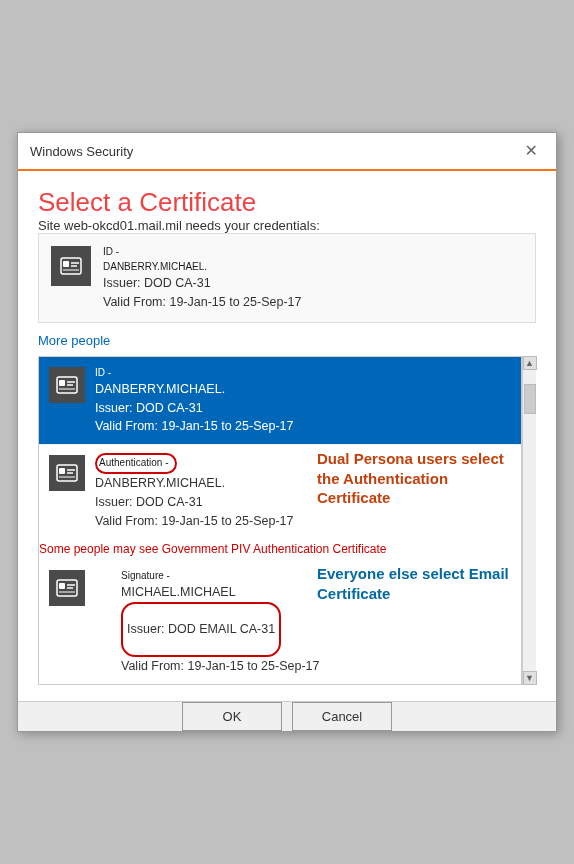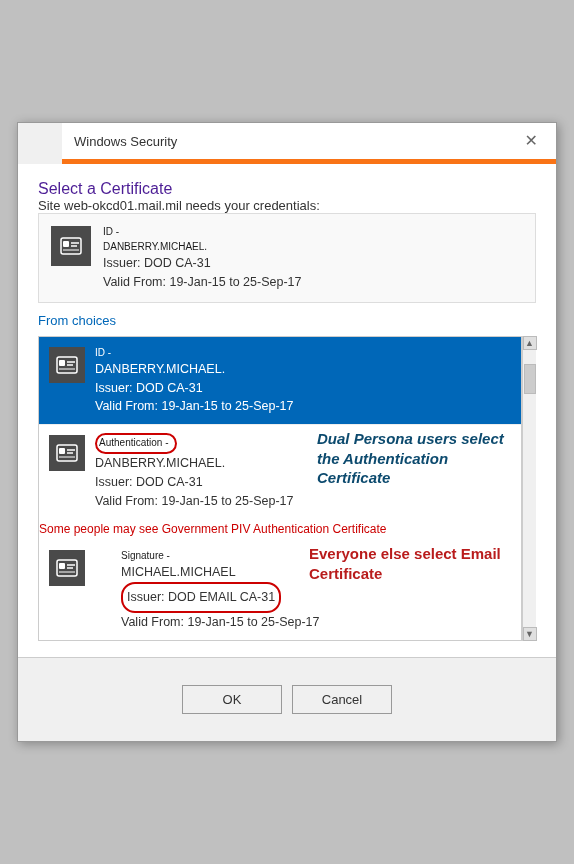--- a/index.html
+++ b/index.html
@@ -19,45 +19,44 @@
       box-shadow: 2px 2px 10px rgba(0,0,0,0.3);
       display: flex;
       flex-direction: column;
     }
     .title-bar {
       background: #ffffff;
       display: flex;
       justify-content: space-between;
       align-items: center;
       padding: 8px 12px;
-      border-bottom: 5px solid #f97316;
-      margin-left: 44px;
+      border-bottom: 2px solid #f97316;
     }
     .title-bar-text {
       font-size: 13px;
       color: #333;
     }
     .close-btn {
       background: none;
       border: none;
       cursor: pointer;
       font-size: 16px;
       color: #666;
       padding: 2px 6px;
       line-height: 1;
     }
     .dialog-body {
       padding: 16px 20px;
       background: #ffffff;
       flex: 1;
     }
     .dialog-title {
-      font-size: 16px;
+      font-size: 26px;
       font-weight: 300;
-      color: #4c1d95;
+      color: #ef4444;
     }
     .site-desc {
       font-size: 13px;
       color: #333;
     }
     .cert-card {
       display: flex;
       align-items: flex-start;
       background: #f9f9f9;
       border: 1px solid #ddd;
@@ -131,44 +130,43 @@
     .annotation-red {
       color: #cc0000;
       font-size: 12px;
       text-align: left;
       margin: 4px 0;
     }
     .dual-persona-note {
       position: absolute;
       right: 4px;
       top: 4px;
-      color: #0c4a6e;
+      color: #c2410c;
       font-size: 15px;
       font-weight: bold;
       line-height: 1.3;
       text-align: left;
       width: 200px;
       pointer-events: none;
-      font-style: italic;
     }
     .everyone-note {
       position: absolute;
-      right: 12px;
+      right: 4px;
       top: 4px;
-      color: #b91c1c;
+      color: #0369a1;
       font-size: 15px;
       font-weight: bold;
       line-height: 1.3;
       text-align: left;
       width: 200px;
       pointer-events: none;
     }
     .dialog-footer {
       background: #f0f0f0;
-      padding: 27px 20px;
+      padding: 0 20px;
       display: flex;
       gap: 10px;
       justify-content: center;
       border-top: 1px solid #ccc;
     }
     .footer-btn {
       min-width: 100px;
       padding: 6px 20px;
       font-size: 13px;
       cursor: pointer;
@@ -232,21 +230,21 @@
       <div class="cert-info">
         <div class="cert-name">
           <span>ID -</span><br>
           <span>DANBERRY.MICHAEL.</span>
         </div>
         <div>Issuer: DOD CA-31</div>
         <div>Valid From: 19-Jan-15 to 25-Sep-17</div>
       </div>
     </div>
 
-    <div class="more-choices">From choices</div>
+    <div class="more-choices">More people</div>
 
     <div class="scrollbar-area">
       <div class="cert-list cert-list-scroll">
 
         <div class="cert-list-item selected">
           <div class="cert-icon">
             <svg viewBox="0 0 24 24">
               <rect x="2" y="4" width="20" height="16" rx="2" fill="none" stroke="white" stroke-width="1.5"></rect>
               <rect x="4" y="7" width="6" height="6" rx="1" fill="white"></rect>
               <line x1="12" y1="9" x2="20" y2="9" stroke="white" stroke-width="1.5"></line>
@@ -295,21 +293,21 @@
                 <rect x="4" y="7" width="6" height="6" rx="1" fill="white"></rect>
                 <line x1="12" y1="9" x2="20" y2="9" stroke="white" stroke-width="1.5"></line>
                 <line x1="12" y1="12" x2="18" y2="12" stroke="white" stroke-width="1.5"></line>
                 <line x1="4" y1="16" x2="20" y2="16" stroke="white" stroke-width="1"></line>
               </svg>
             </div>
             <div class="cert-info" style="width:200px;">
               <div class="cert-name">Signature -</div>
               <div>MICHAEL.MICHAEL</div>
               <div>
-                <span style="display:inline-block; border: 2px solid #cc0000; border-radius:14px; padding: 4px 4px;">Issuer: DOD EMAIL CA-31</span>
+                <span style="display:inline-block; border: 2px solid #cc0000; border-radius:14px; padding: 16px 4px;">Issuer: DOD EMAIL CA-31</span>
               </div>
               <div>Valid From: 19-Jan-15 to 25-Sep-17</div>
             </div>
             <div class="everyone-note">Everyone else select Email Certificate</div>
           </div>
         </div>
 
       </div>
 
       <div class="scrollbar">

